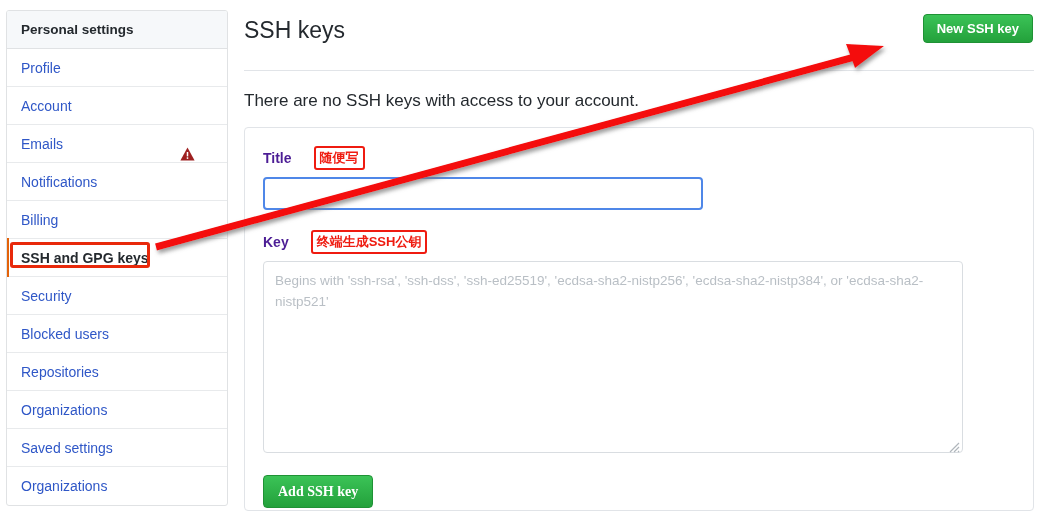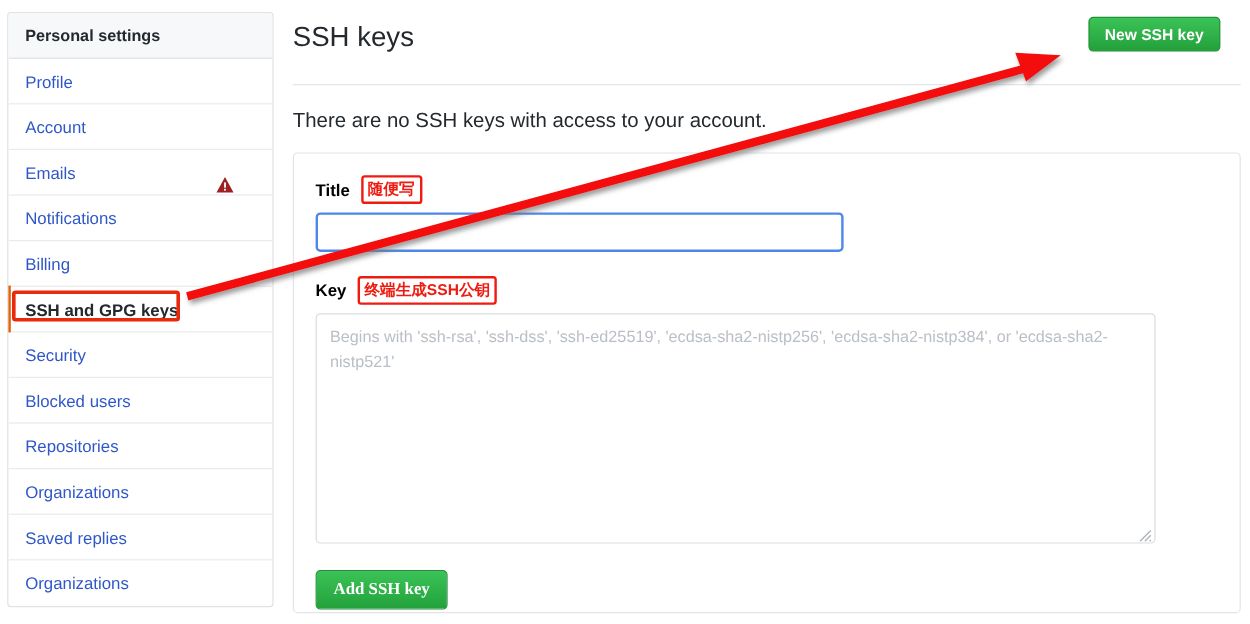--- a/index.html
+++ b/index.html
@@ -94,21 +94,21 @@
   }
   .page-title {
     font-size: 23px;
     font-weight: normal;
     color: #24292e;
     line-height: 40px;
     margin: 0;
   }
   .btn-new {
     position: absolute;
-    right: 17px; top: 4px;
+    right: 1px; top: 4px;
     height: 29px;
     padding: 0 13px;
     background: linear-gradient(#34c759 0%, #27a23f 100%);
     background: #2aa83f;
     background-image: linear-gradient(#3bc357, #23a13b);
     border: 1px solid #1f9235;
     border-radius: 4px;
     color: #ffffff;
     font-size: 13px;
     font-weight: bold;
@@ -138,33 +138,34 @@
   }
   .field-label-row {
     display: flex;
     align-items: center;
     gap: 9px;
     margin-bottom: 7px;
   }
   .field-label {
     font-size: 14px;
     font-weight: bold;
-    color: #000000;
+    color: #4c1d95;
   }
   .anno-tag {
     display: inline-block;
     border: 2px solid #ef1b10;
     border-radius: 3px;
     color: #ef1b10;
     font-weight: bold;
     font-size: 13px;
     line-height: 1;
     padding: 3px 4px 4px 4px;
     background: #ffffff;
     white-space: nowrap;
+    margin-left: 13px;
   }
   .title-input {
     display: block;
     width: 440px;
     height: 33px;
     border: 2px solid #4f87e8;
     border-radius: 4px;
     background: #ffffff;
     font-size: 14px;
     color: #24292e;
@@ -272,21 +273,21 @@
 
     <div class="sidebar-item">
       <span class="item-label">Repositories</span>
     </div>
 
     <div class="sidebar-item">
       <span class="item-label">Organizations</span>
     </div>
 
     <div class="sidebar-item">
-      <span class="item-label">Saved replies</span>
+      <span class="item-label">Saved settings</span>
     </div>
 
     <div class="sidebar-item">
       <span class="item-label">Organizations</span>
     </div>
   </nav>
 
   <div class="anno-box-sidebar"></div>
 
   <main class="main">

